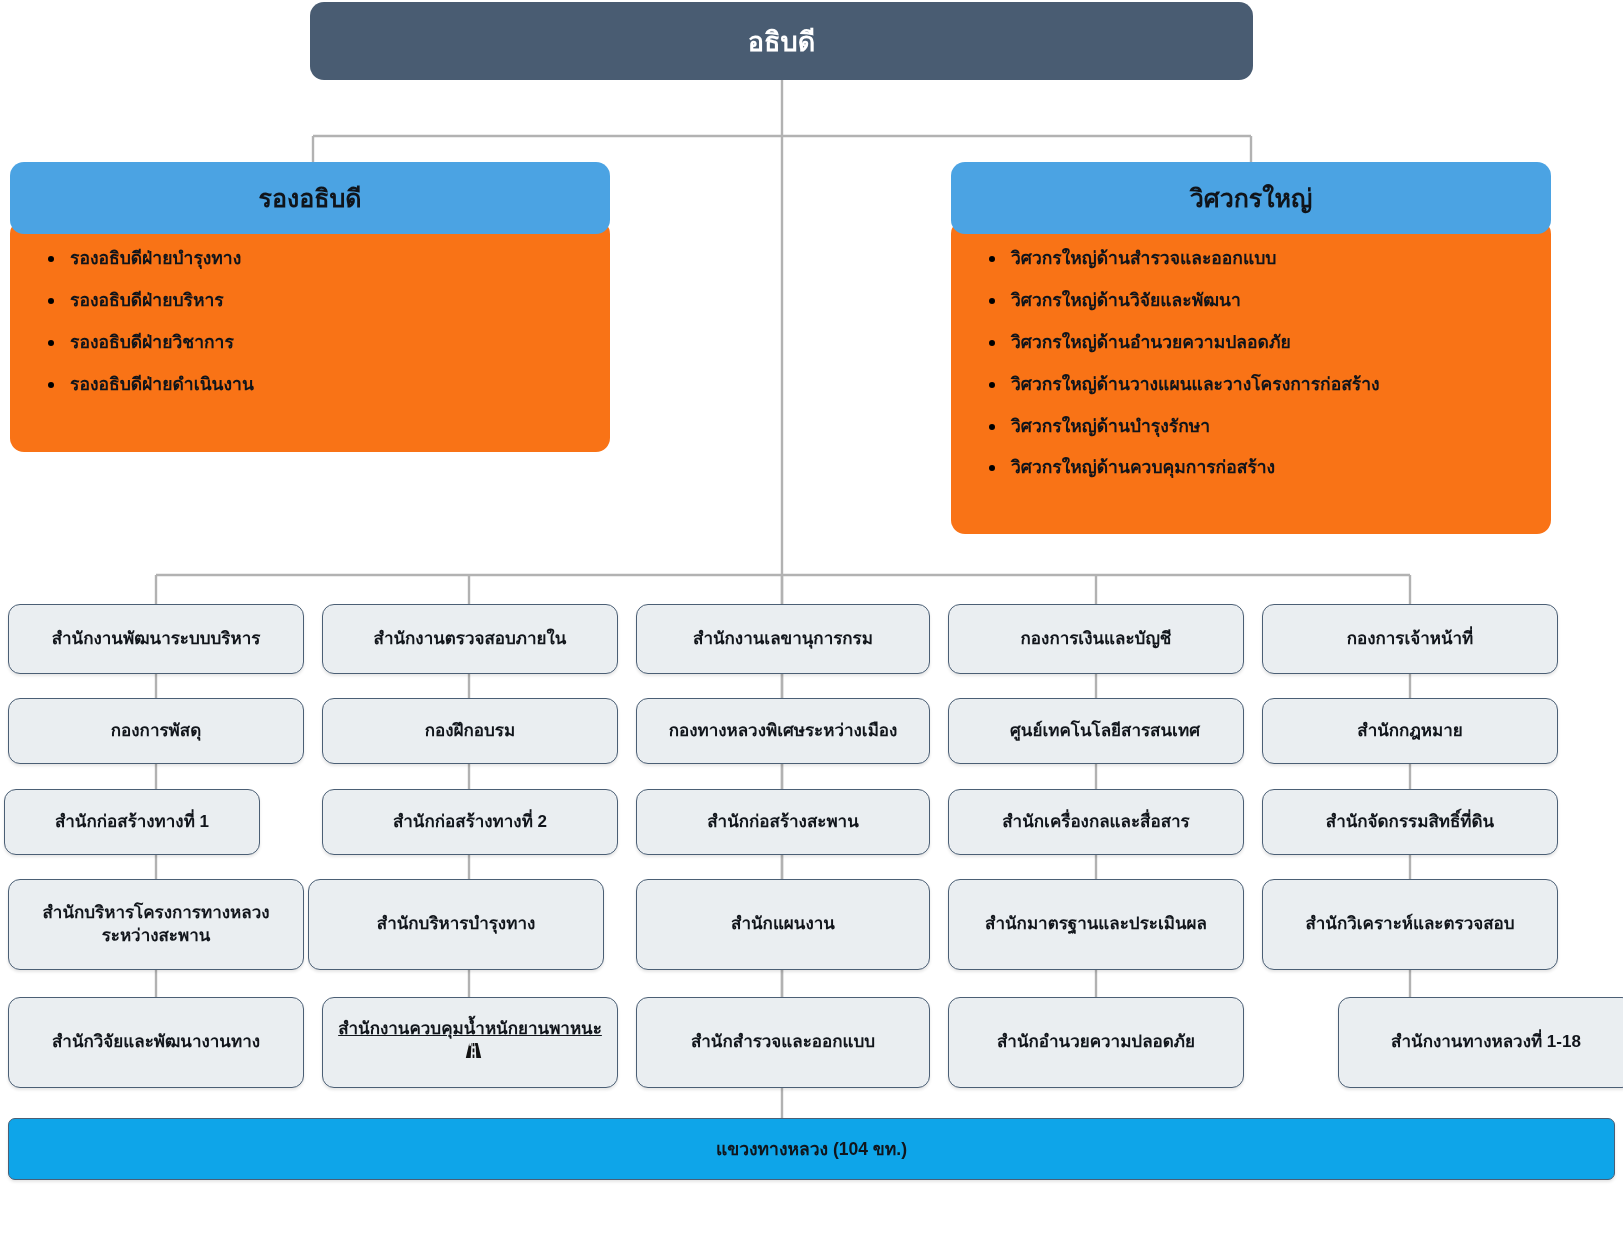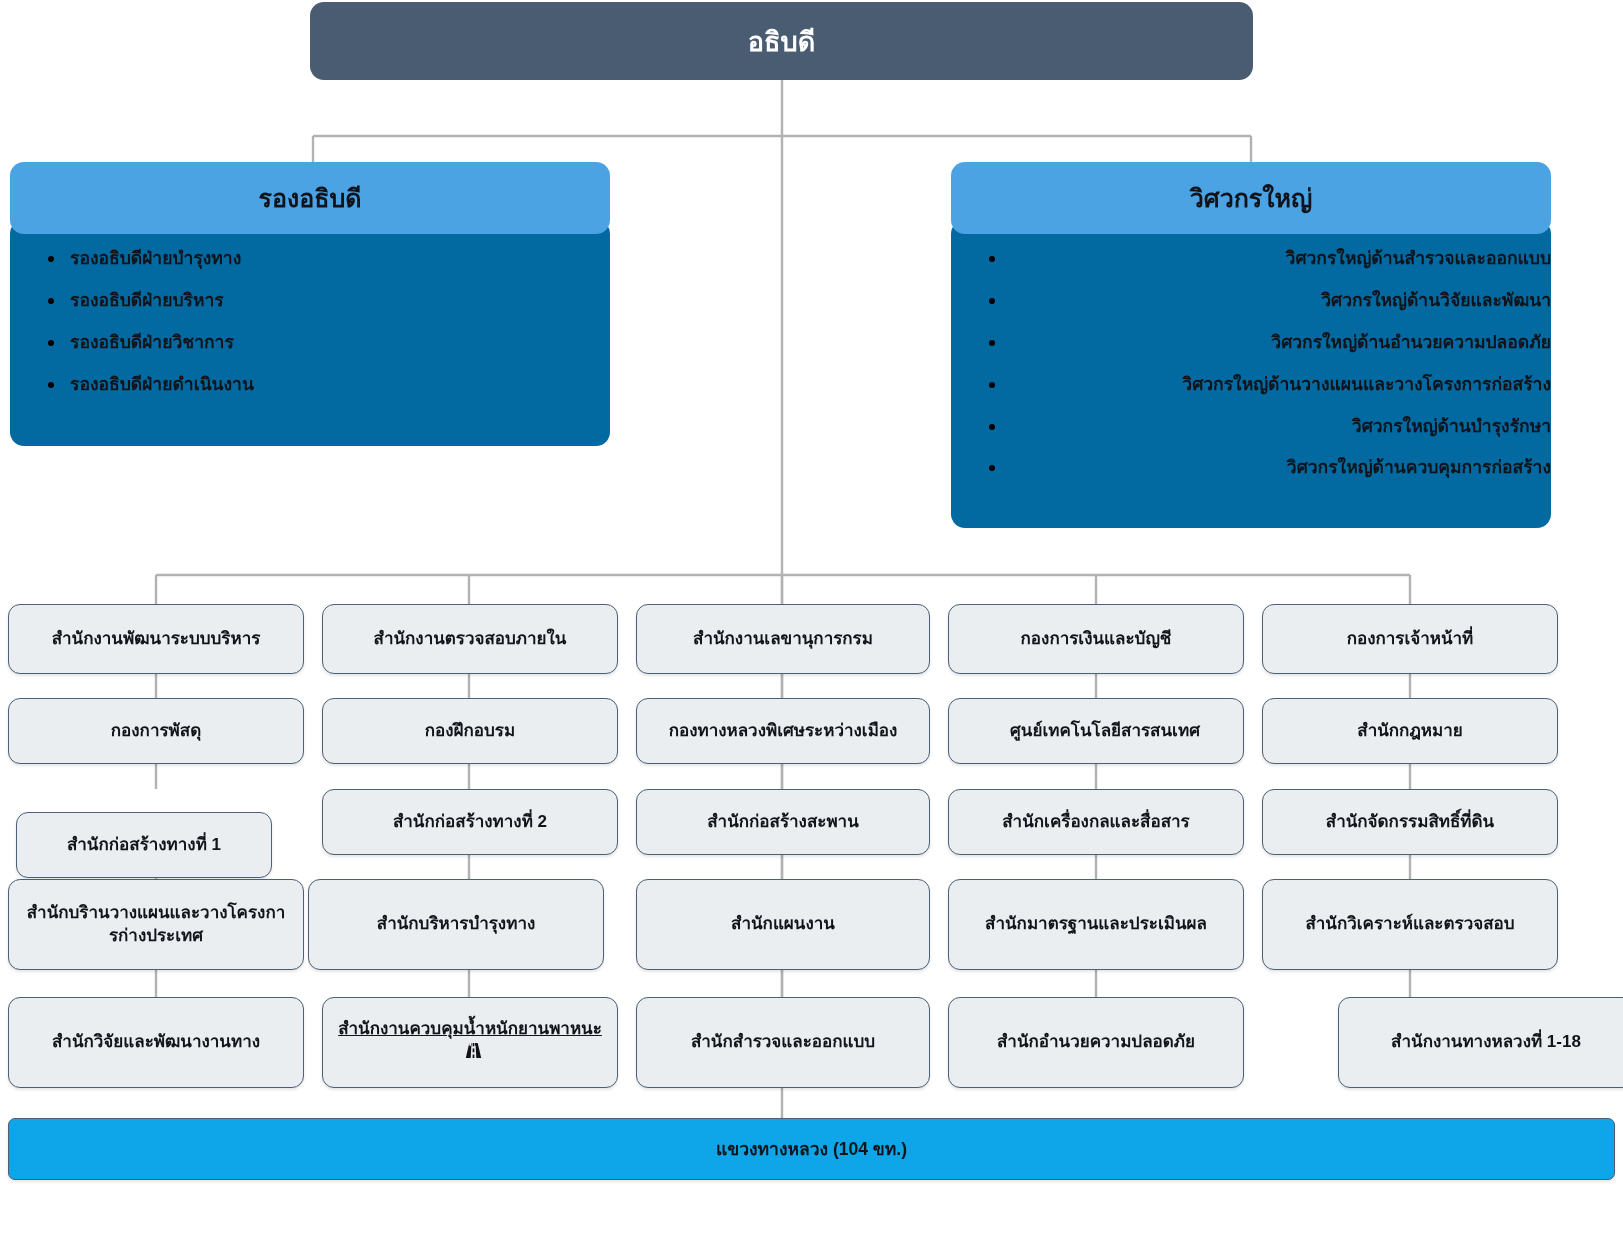--- a/index.html
+++ b/index.html
@@ -26,39 +26,39 @@
 
   
   .panel{position:absolute;z-index:3;}
   .panel-head{
     background:#4ba3e3;border-radius:14px;
     display:flex;align-items:center;justify-content:center;
     color:#10141a;font-size:25px;font-weight:bold;
     height:72px;position:relative;z-index:2;
   }
   .panel-body{
-    background:#0369a1;border-radius:14px;
+    background:#f97316;border-radius:14px;
     margin-top:-14px;position:relative;z-index:1;
-    padding:28px 0 18px 0;
+    padding:28px 0 24px 0;
   }
   .panel-body ul{margin:0;padding:0 0 0 60px;list-style:none;}
   .panel-body li{
     position:relative;color:#10141a;font-size:17.5px;font-weight:bold;
     line-height:1.25;margin-bottom:20px;
   }
   .panel-body li:last-child{margin-bottom:0;}
   .panel-body li:before{
     content:"";position:absolute;left:-22px;top:8px;
     width:6px;height:6px;border-radius:50%;background:#000;
   }
 
   #panel-deputy{left:10px;top:162px;width:600px;}
   #panel-deputy .panel-body{min-height:180px;}
   #panel-chief{left:951px;top:162px;width:600px;}
-  #panel-chief .panel-body{min-height:262px;text-align:right;}
+  #panel-chief .panel-body{min-height:262px;}
 
   
   .cell{
     position:absolute;z-index:3;
     background:#eaeef1;
     border:1.6px solid #4b5f75;
     border-radius:12px;
     display:flex;align-items:center;justify-content:center;
     text-align:center;
     color:#11151b;font-size:17px;font-weight:bold;
@@ -185,38 +185,38 @@
   <div class="cell" style="left:636px;top:698px;width:294px;height:66px;">
       <span class="txt">กองทางหลวงพิเศษระหว่างเมือง</span>
     </div>
   <div class="cell" style="left:948px;top:698px;width:296px;height:66px;padding-left:28px;">
       <span class="txt">ศูนย์เทคโนโลยีสารสนเทศ</span>
     </div>
   <div class="cell" style="left:1262px;top:698px;width:296px;height:66px;">
       <span class="txt">สำนักกฎหมาย</span>
     </div>
 
-  <div class="cell" style="left:16px;top:789px;width:256px;height:66px;margin-top:23px;">
+  <div class="cell" style="left:4px;top:789px;width:256px;height:66px;">
       <span class="txt">สำนักก่อสร้างทางที่ 1</span>
     </div>
   <div class="cell" style="left:322px;top:789px;width:296px;height:66px;">
       <span class="txt">สำนักก่อสร้างทางที่ 2</span>
     </div>
   <div class="cell" style="left:636px;top:789px;width:294px;height:66px;">
       <span class="txt">สำนักก่อสร้างสะพาน</span>
     </div>
   <div class="cell" style="left:948px;top:789px;width:296px;height:66px;">
       <span class="txt">สำนักเครื่องกลและสื่อสาร</span>
     </div>
   <div class="cell" style="left:1262px;top:789px;width:296px;height:66px;">
       <span class="txt">สำนักจัดกรรมสิทธิ์ที่ดิน</span>
     </div>
 
   <div class="cell" style="left:8px;top:879px;width:296px;height:91px;">
-      <span class="txt">สำนักบริานวางแผนและวางโครงการก่างประเทศ</span>
+      <span class="txt">สำนักบริหารโครงการทางหลวงระหว่างสะพาน</span>
     </div>
   <div class="cell" style="left:308px;top:879px;width:296px;height:91px;">
       <span class="txt">สำนักบริหารบำรุงทาง</span>
     </div>
   <div class="cell" style="left:636px;top:879px;width:294px;height:91px;">
       <span class="txt">สำนักแผนงาน</span>
     </div>
   <div class="cell" style="left:948px;top:879px;width:296px;height:91px;">
       <span class="txt">สำนักมาตรฐานและประเมินผล</span>
     </div>

